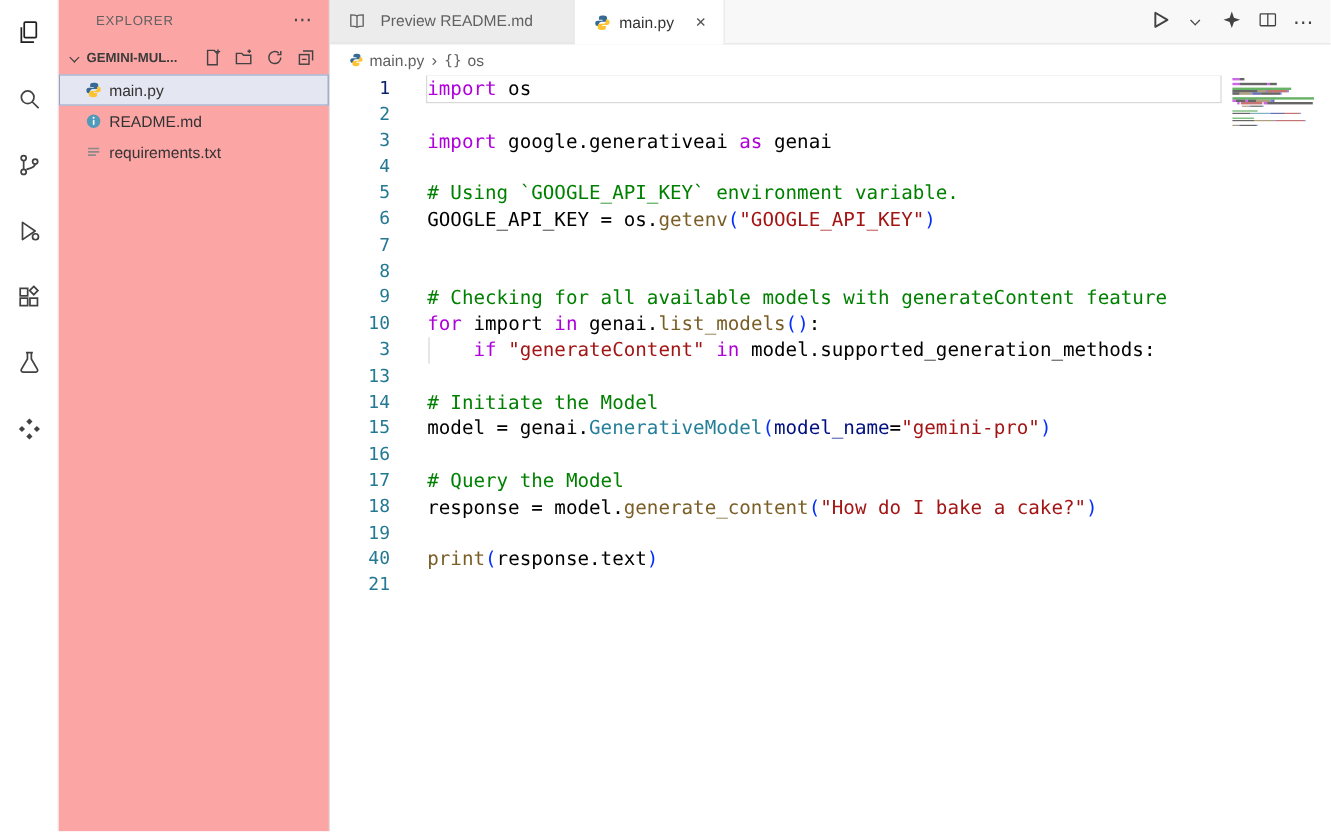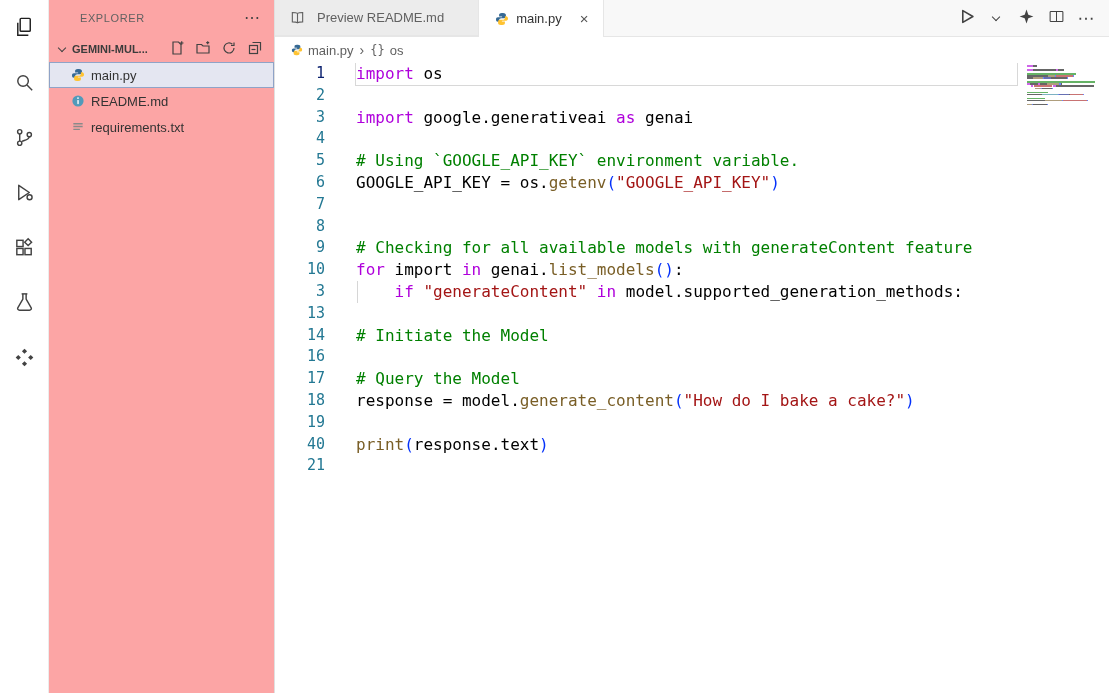--- a/index.html
+++ b/index.html
@@ -296,20 +296,24 @@
           </div>
           <div class="row">
             <div class="ln">13</div>
             <div class="lc"></div>
           </div>
           <div class="row">
             <div class="ln">14</div>
             <div class="lc"><span class="tk-cm"># Initiate the Model</span></div>
           </div>
           <div class="row">
+            <div class="ln">15</div>
+            <div class="lc"><span class="tk-pl">model = genai.</span><span class="tk-cl">GenerativeModel</span><span class="tk-br">(</span><span class="tk-pr">model_name</span><span class="tk-pl">=</span><span class="tk-st">"gemini-pro"</span><span class="tk-br">)</span></div>
+          </div>
+          <div class="row">
             <div class="ln">16</div>
             <div class="lc"></div>
           </div>
           <div class="row">
             <div class="ln">17</div>
             <div class="lc"><span class="tk-cm"># Query the Model</span></div>
           </div>
           <div class="row">
             <div class="ln">18</div>
             <div class="lc"><span class="tk-pl">response = model.</span><span class="tk-fn">generate_content</span><span class="tk-br">(</span><span class="tk-st">"How do I bake a cake?"</span><span class="tk-br">)</span></div>

